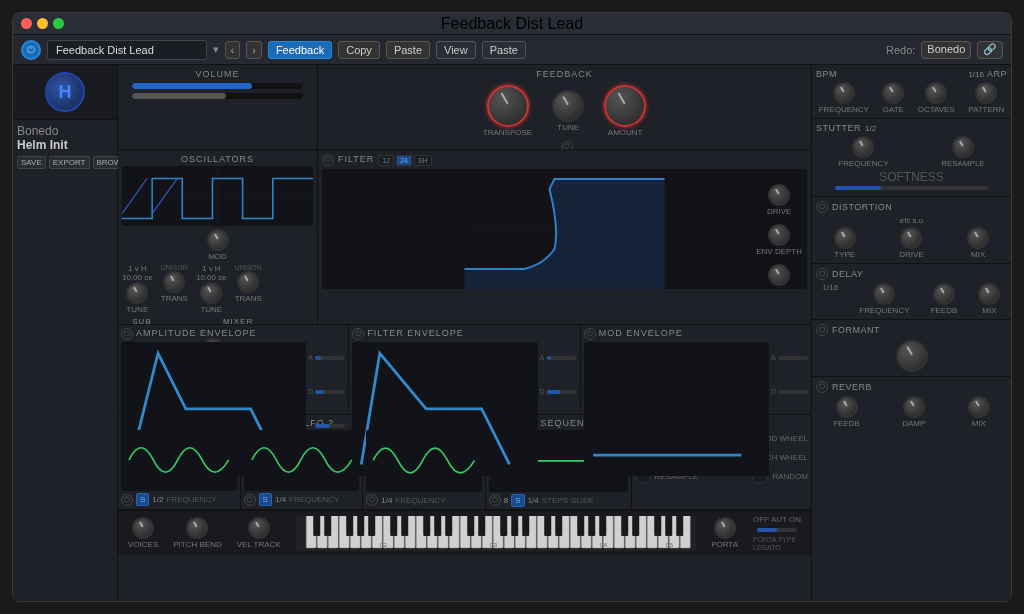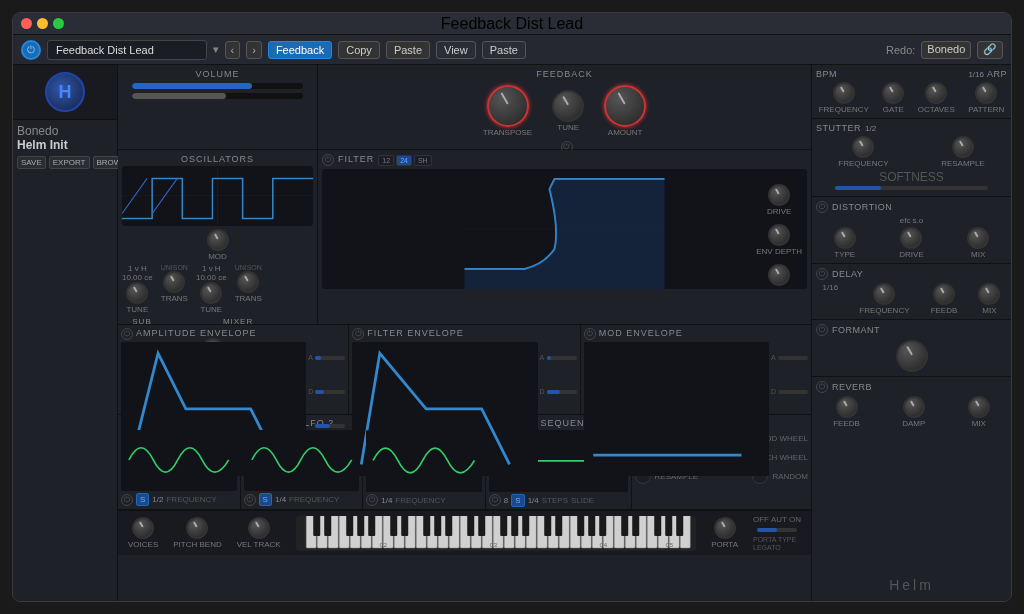--- a/index.html
+++ b/index.html
@@ -1264,18 +1264,15 @@
             <div class="knob knob-sm"></div>
             <div class="knob-label">DAMP</div>
           </div>
           <div class="knob-group">
             <div class="knob knob-sm"></div>
             <div class="knob-label">MIX</div>
           </div>
         </div>
       </div>
 
-      <div style="flex:1;display:flex;align-items:flex-end;justify-content:center;padding-bottom:5px;">
-        <div class="helm-title">Helm</div>
-      </div>
     </div>
   </div>
 </div>
 
 </body></html>

